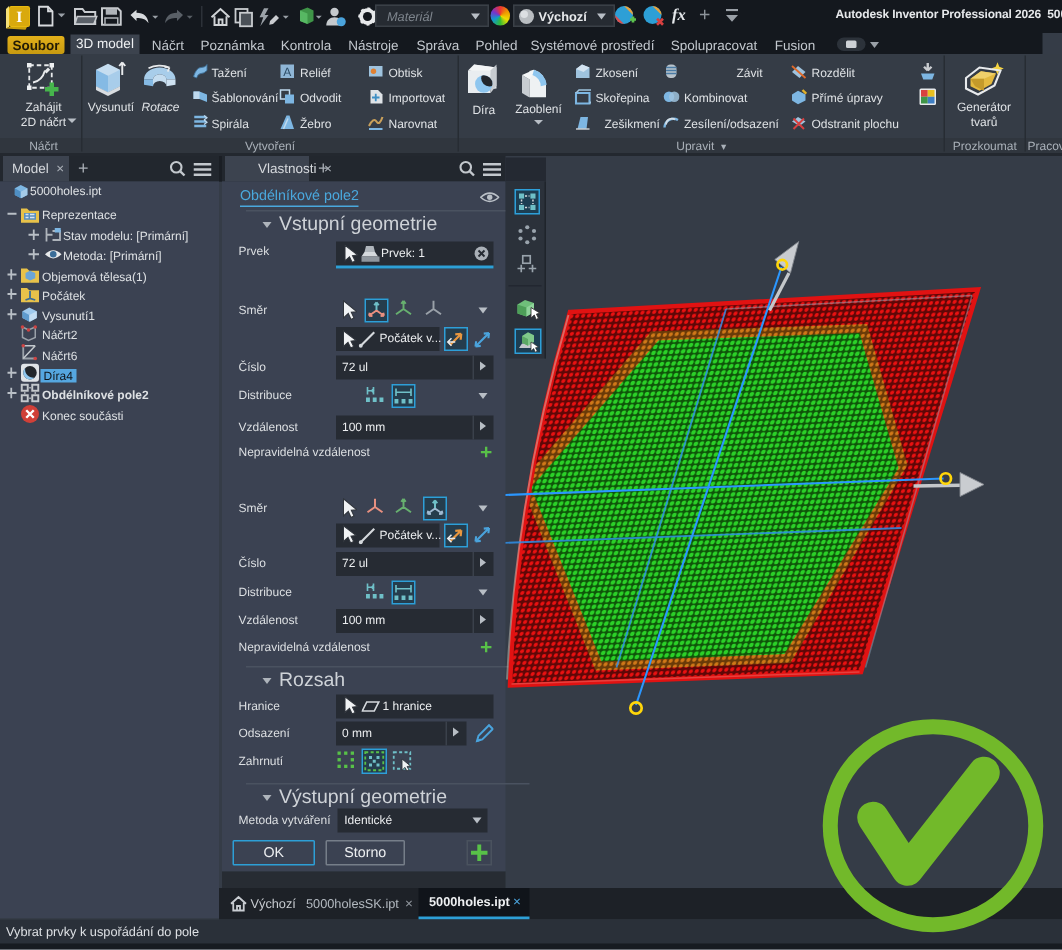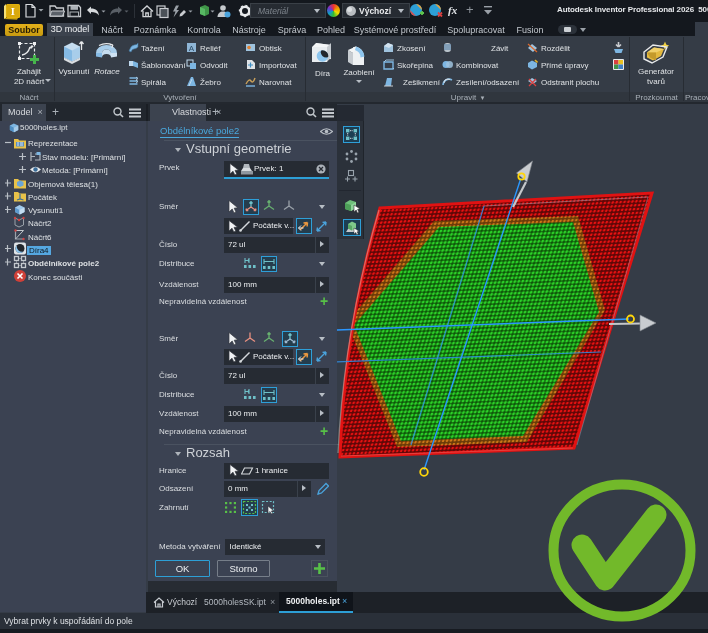--- a/index.html
+++ b/index.html
@@ -657,20 +657,21 @@
             <rect x="9" y="9" width="2" height="2"></rect>
           </g>
         </svg>
     </div>
     <div class="btn16" style="left:113px;top:378.5px;width:15px;height:15px;">
       <svg width="15" height="15" viewBox="0 0 15 15">
           <rect x="1.5" y="1.5" width="11" height="11" fill="none" stroke="#6fc0c8" stroke-width="1.2" stroke-dasharray="2 1.6"></rect>
           <path d="M7,6 V13.5 L9,11.6 L10.2,14 L11.6,13.2 L10.4,11 L12.6,10.6 Z" fill="#f0f2f4" stroke="#30353c" stroke-width=".6"></path>
         </svg>
     </div>
+    <div class="sect" style="top:400.5px;"><span class="tri"></span>Výstupní geometrie</div>
     <div class="plabel" style="top:417.5px;">Metoda vytváření</div>
     <div class="ibox" style="left:76.5px;top:417.5px;width:100px;">
       <div class="t" style="left:5px;">Identické</div>
       <div class="ab" style="left:90px;top:6px;width:0;height:0;border-left:3.5px solid transparent;border-right:3.5px solid transparent;border-top:4px solid #b8bec5;"></div>
     </div>
     <div class="ab" style="left:7px;top:438.5px;width:55px;height:17px;border:1px solid #2d9fd6;box-sizing:border-box;border-radius:1px;text-align:center;font-size:9.5px;color:#eceef0;line-height:15px;">OK</div>
     <div class="ab" style="left:69px;top:438.5px;width:53px;height:17px;border:1px solid #767e89;box-sizing:border-box;border-radius:1px;text-align:center;font-size:9.5px;color:#eceef0;line-height:15px;">Storno</div>
     <div class="ab" style="left:162.5px;top:438.5px;width:17px;height:17px;border:1px solid #4a525e;box-sizing:border-box;">
       <svg width="15" height="15" viewBox="0 0 15 15">
           <path d="M7.5,2 v11 M2,7.5 h11" stroke="#58c148" stroke-width="2.6"></path>

